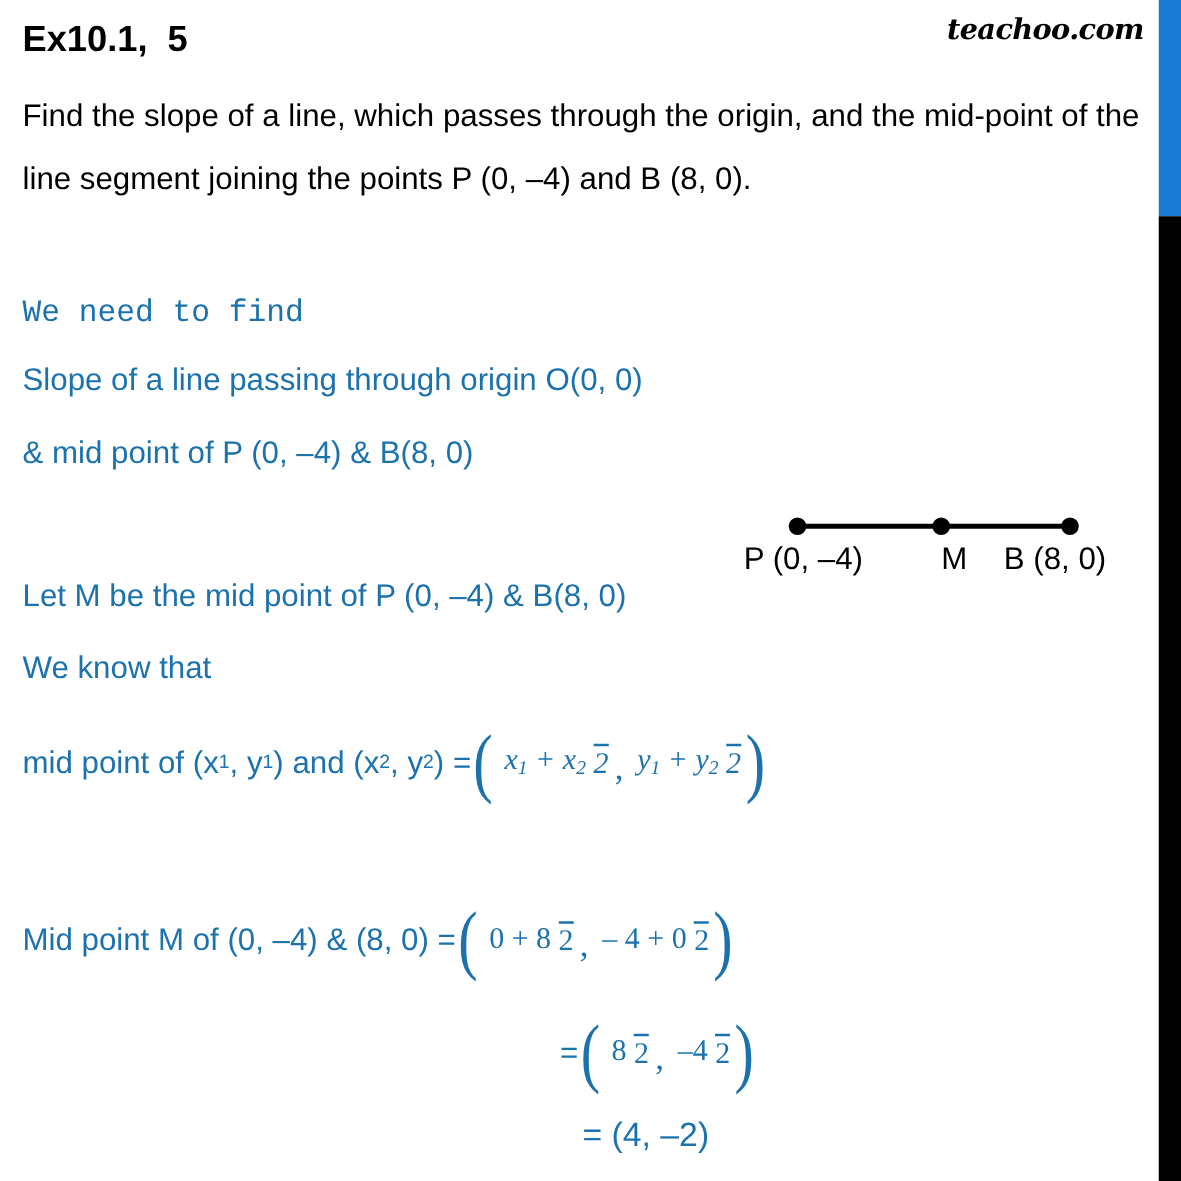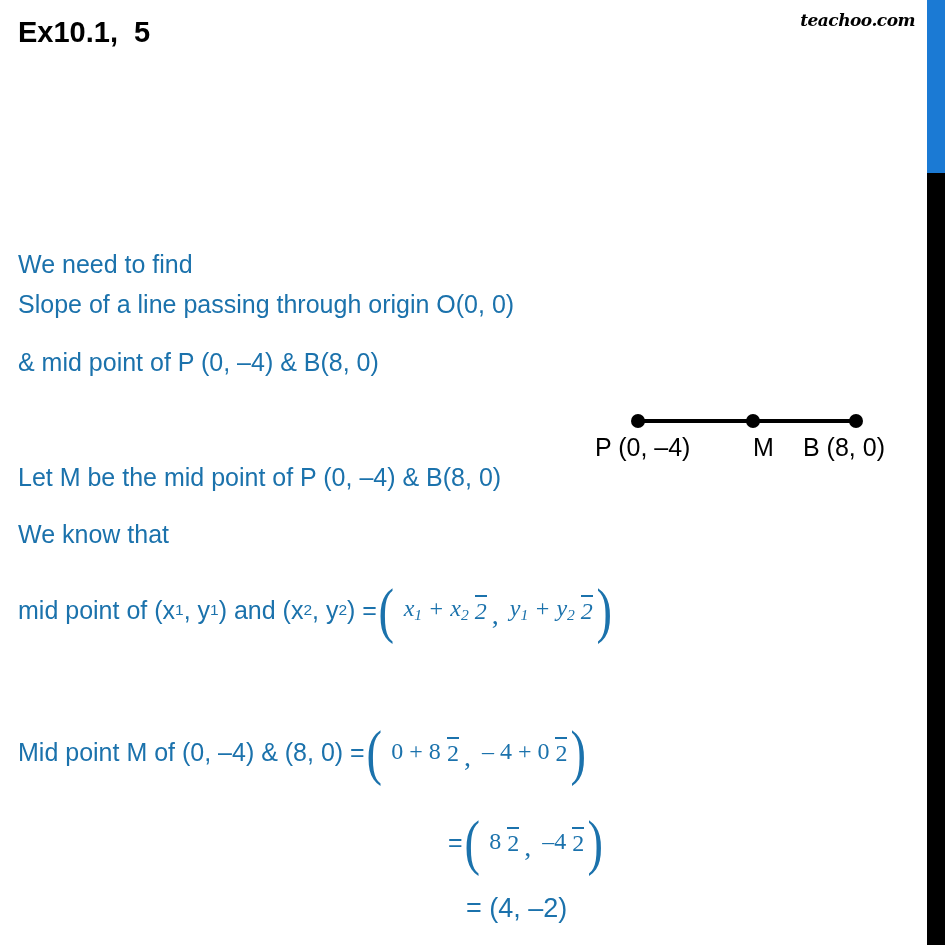--- a/index.html
+++ b/index.html
@@ -51,21 +51,21 @@
     letter-spacing: 0px;
     white-space: pre;
   }
   .brand {
     position: absolute;
     right: 30px;
     top: 10px;
     font-family: "DejaVu Serif", serif;
     font-style: italic;
     font-weight: bold;
-    font-size: 17px;
+    font-size: 23px;
     color: #000000;
     letter-spacing: -0.5px;
   }
 
   
   .question {
     position: absolute;
     left: 18px;
     top: 68px;
     width: 910px;
@@ -73,21 +73,21 @@
     line-height: 50px;
     color: #000000;
   }
   .sol-line {
     position: absolute;
     left: 18px;
     font-size: 25px;
     color: #1b72ac;
     white-space: nowrap;
   }
-  .l-weneed  { top: 250px; }
+  .l-weneed  { top: 236px; font-family: Liberation Mono, monospace; }
   .l-slope   { top: 290px; }
   .l-midpt   { top: 348px; }
   .l-letm    { top: 463px; }
   .l-weknow  { top: 520px; }
   .l-formula { top: 588px; }
   .l-midm    { top: 730px; }
 
   sub {
     font-size: 0.62em;
     vertical-align: -0.25em;
@@ -195,20 +195,21 @@
 <body>
 
 <div class="page">
 
   <div class="edge-bar-blue"></div>
   <div class="edge-bar-black"></div>
 
   <div class="ex-title">Ex10.1,  5</div>
   <div class="brand">teachoo.com</div>
 
+  <div class="question">Find the slope of a line, which passes through the origin, and the mid-point of the line segment joining the points P (0, –4) and B (8, 0).</div>
 
   <div class="sol-line l-weneed">We need to find</div>
   <div class="sol-line l-slope">Slope of a line passing through origin O(0, 0)</div>
   <div class="sol-line l-midpt">&amp; mid point of P (0, –4) &amp; B(8, 0)</div>
 
   <div class="diagram">
     <div class="seg-line"></div>
     <div class="seg-dot dot-p"></div>
     <div class="seg-dot dot-m"></div>
     <div class="seg-dot dot-b"></div>

